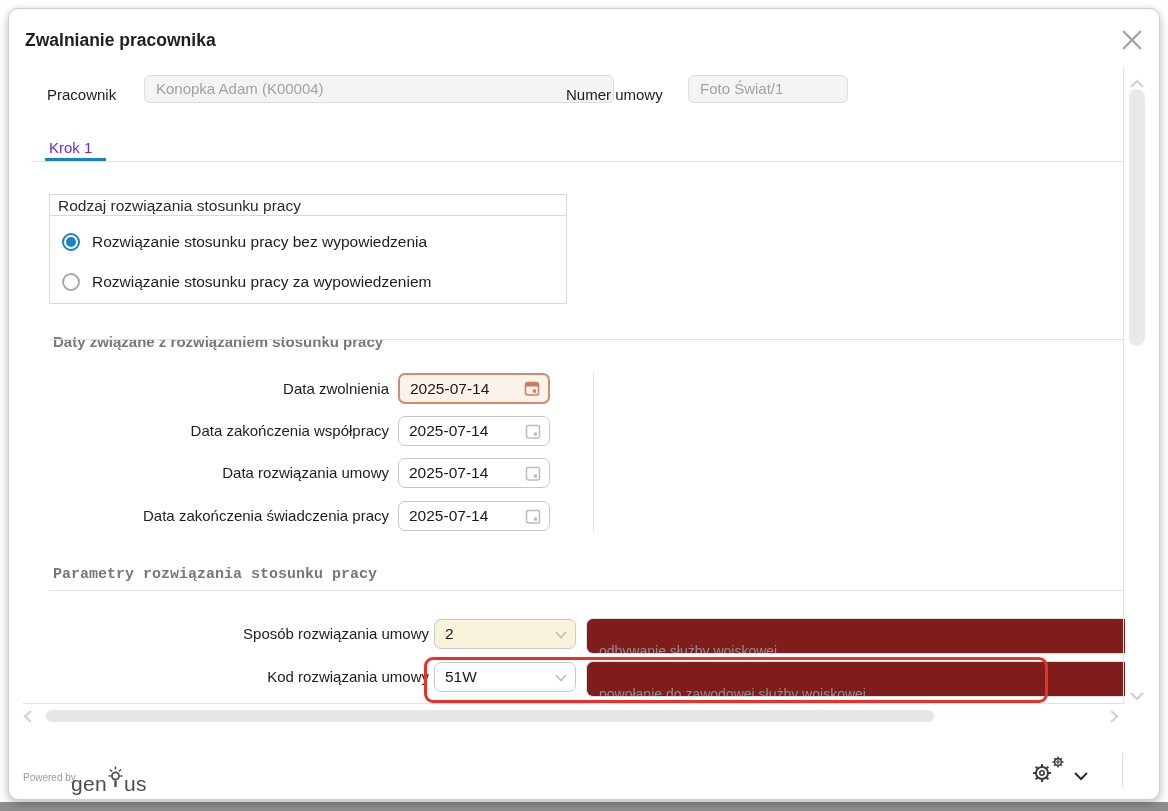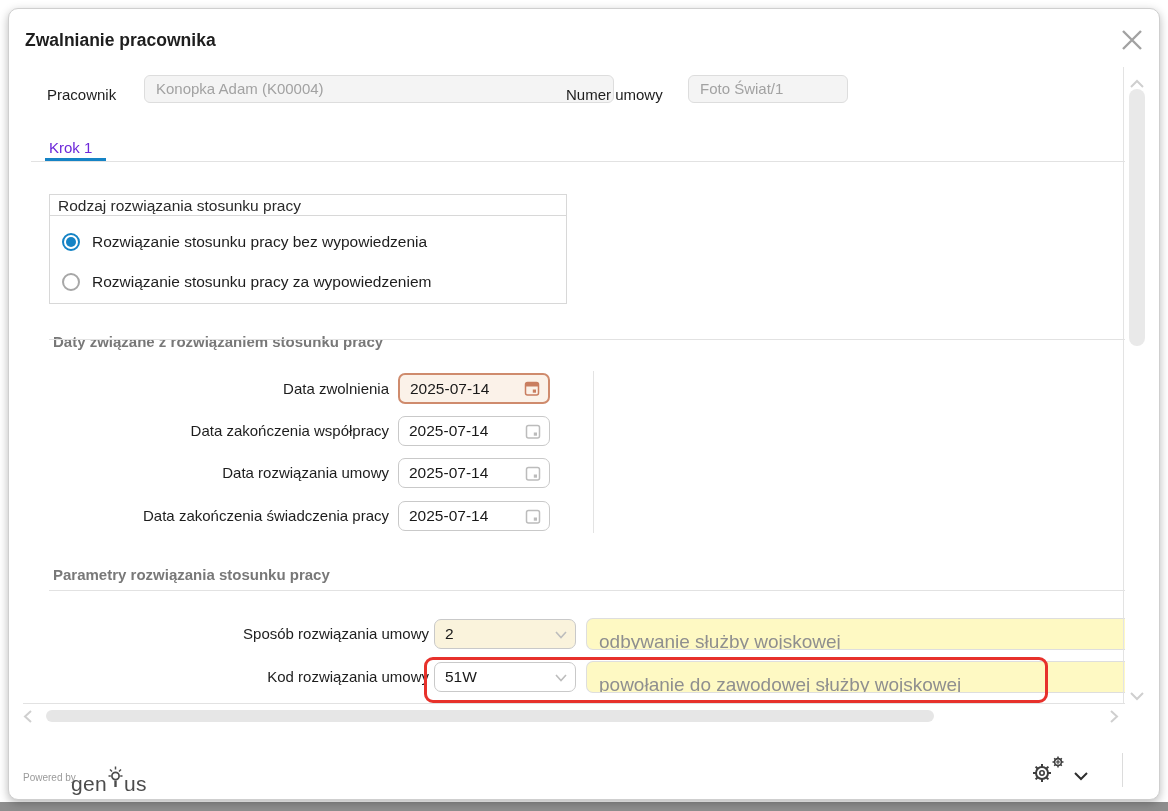--- a/index.html
+++ b/index.html
@@ -51,23 +51,23 @@
   .date-input.hl .cal-icon { color:#c97e60; }
 
   .select-box {
     position:absolute; left:425px; width:142px; height:30px; background:#fff;
     border:1px solid #c9c9c9; border-radius:7px; font-size:15.5px; color:#191919;
     display:flex; align-items:center; padding:0 8px 0 10px; cursor:pointer;
   }
   .select-box.cream { background:#faf3dc; }
   .select-box .sval { flex:1; white-space:nowrap; }
   .desc-field {
-    position:absolute; left:577px; width:539px; height:32px; background:#fef9c3;
+    position:absolute; left:577px; width:539px; height:32px; background:#7f1d1d;
     border:1px solid #dedede; border-right:0; border-radius:7px 0 0 7px;
-    font-size:19px; color:#8f8f8f; line-height:30px; padding:8px 12px; white-space:nowrap; overflow:hidden;
+    font-size:14px; color:#8f8f8f; line-height:30px; padding:17px 12px; white-space:nowrap; overflow:hidden;
   }
   .annotation-rect {
     position:absolute; left:415px; top:648px; width:624px; height:46px;
     border:3px solid #e7312b; border-radius:9px; pointer-events:none;
   }
 
   .scroll-thumb-v { position:absolute; left:1120px; top:80px; width:16px; height:257px; background:#e9e9e9; border-radius:8px; cursor:pointer; }
   .scroll-thumb-h { position:absolute; left:37px; top:701px; width:888px; height:12px; background:#e6e6e6; border-radius:6px; cursor:pointer; }
   .sb-arrow { position:absolute; cursor:pointer; }
 
@@ -157,21 +157,21 @@
     <span class="cal-icon">
       <svg width="16" height="17" viewBox="0 0 16 17">
           <rect x="1.5" y="2.5" width="13" height="12.5" rx="2" fill="none" stroke="currentColor" stroke-width="1.5"></rect>
           <rect x="8.8" y="9.5" width="3.2" height="3.2" fill="currentColor"></rect>
         </svg>
     </span>
   </div>
 
   <div class="vline" style="left:584px; top:362px; height:162px;"></div>
 
-  <div class="section-title" style="top:557px;">Parametry rozwiązania stosunku pracy</div>
+  <div class="section-title" style="top:557px;font-family:Liberation Mono, monospace;">Parametry rozwiązania stosunku pracy</div>
   <div class="hline" style="left:40px; top:581px; width:1076px;"></div>
 
   <div class="lbl" style="left:40px; top:610px; width:380px; text-align:right; line-height:30px;">Sposób rozwiązania umowy</div>
   <div class="select-box cream" style="top:610px;">
     <span class="sval">2</span>
     <span><svg width="12" height="8" viewBox="0 0 12 8">
           <polyline points="1,1 6,6.5 11,1" fill="none" stroke="#bdbdbd" stroke-width="1.6"></polyline>
         </svg></span>
   </div>
   <div class="desc-field" style="top:609px;">odbywanie służby wojskowej</div>

